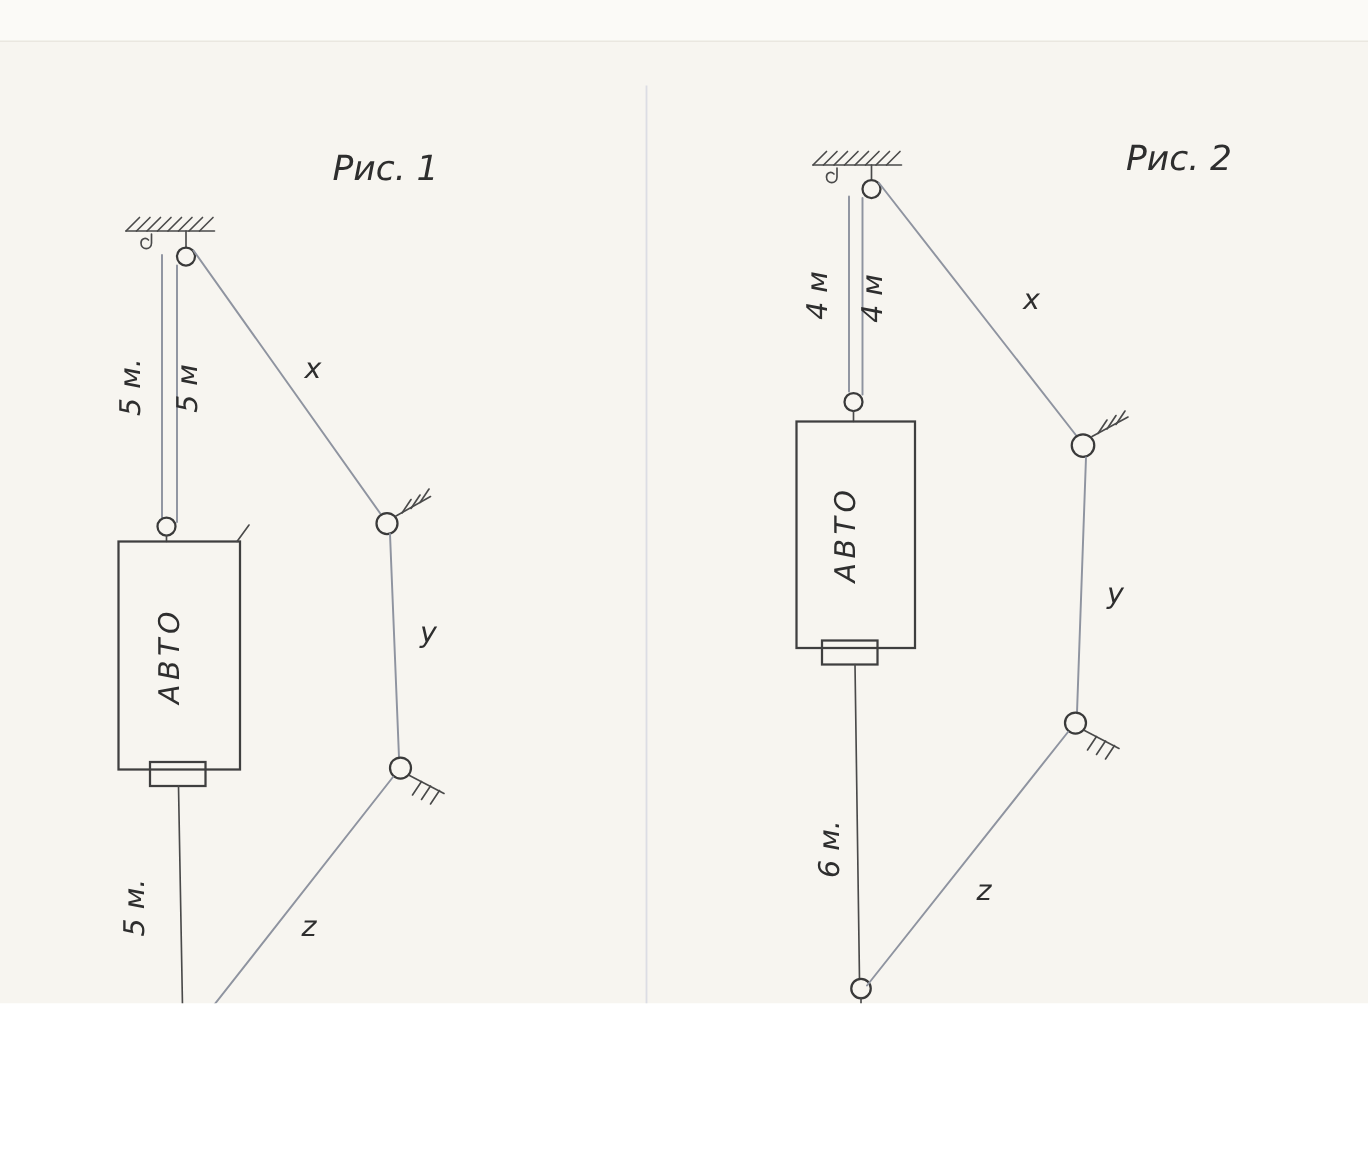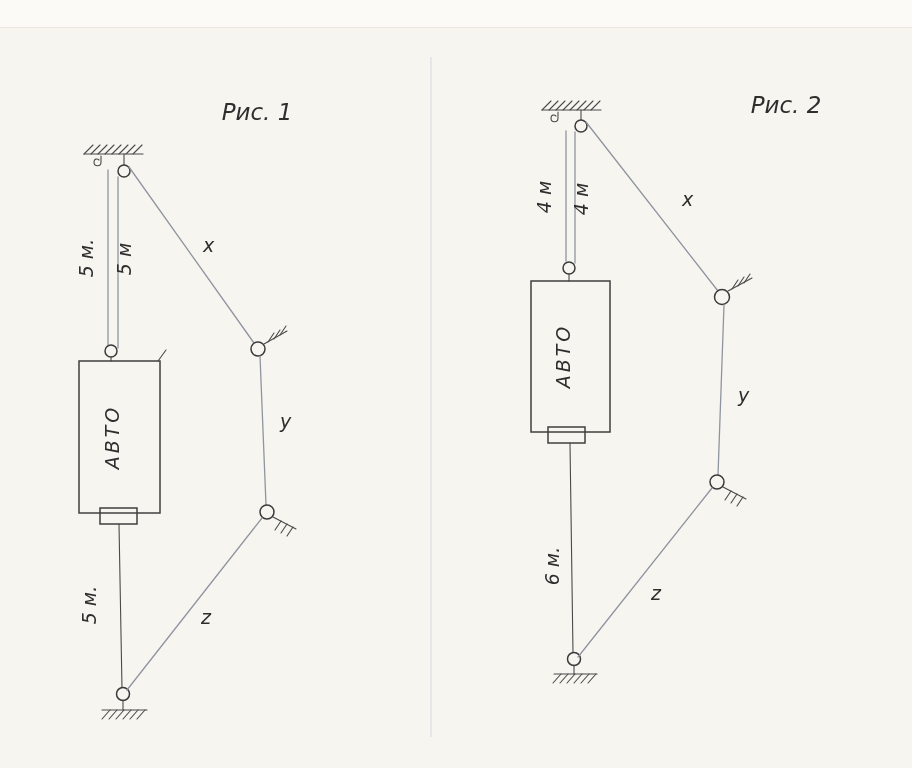--- a/index.html
+++ b/index.html
@@ -4,21 +4,21 @@
 <style>
   html, body {
     margin: 0;
     padding: 0;
     background: #ffffff;
     font-family: "DejaVu Sans", sans-serif;
   }
   .page {
     position: relative;
     width: 912px;
-    height: 768px;
+    height: 669px;
     background: #f7f5f0;
     overflow: hidden;
   }
   .top-strip {
     position: absolute;
     left: 0; top: 0;
     width: 100%;
     height: 27px;
     background: #fbfaf7;
     border-bottom: 1px solid #eae7e0;

